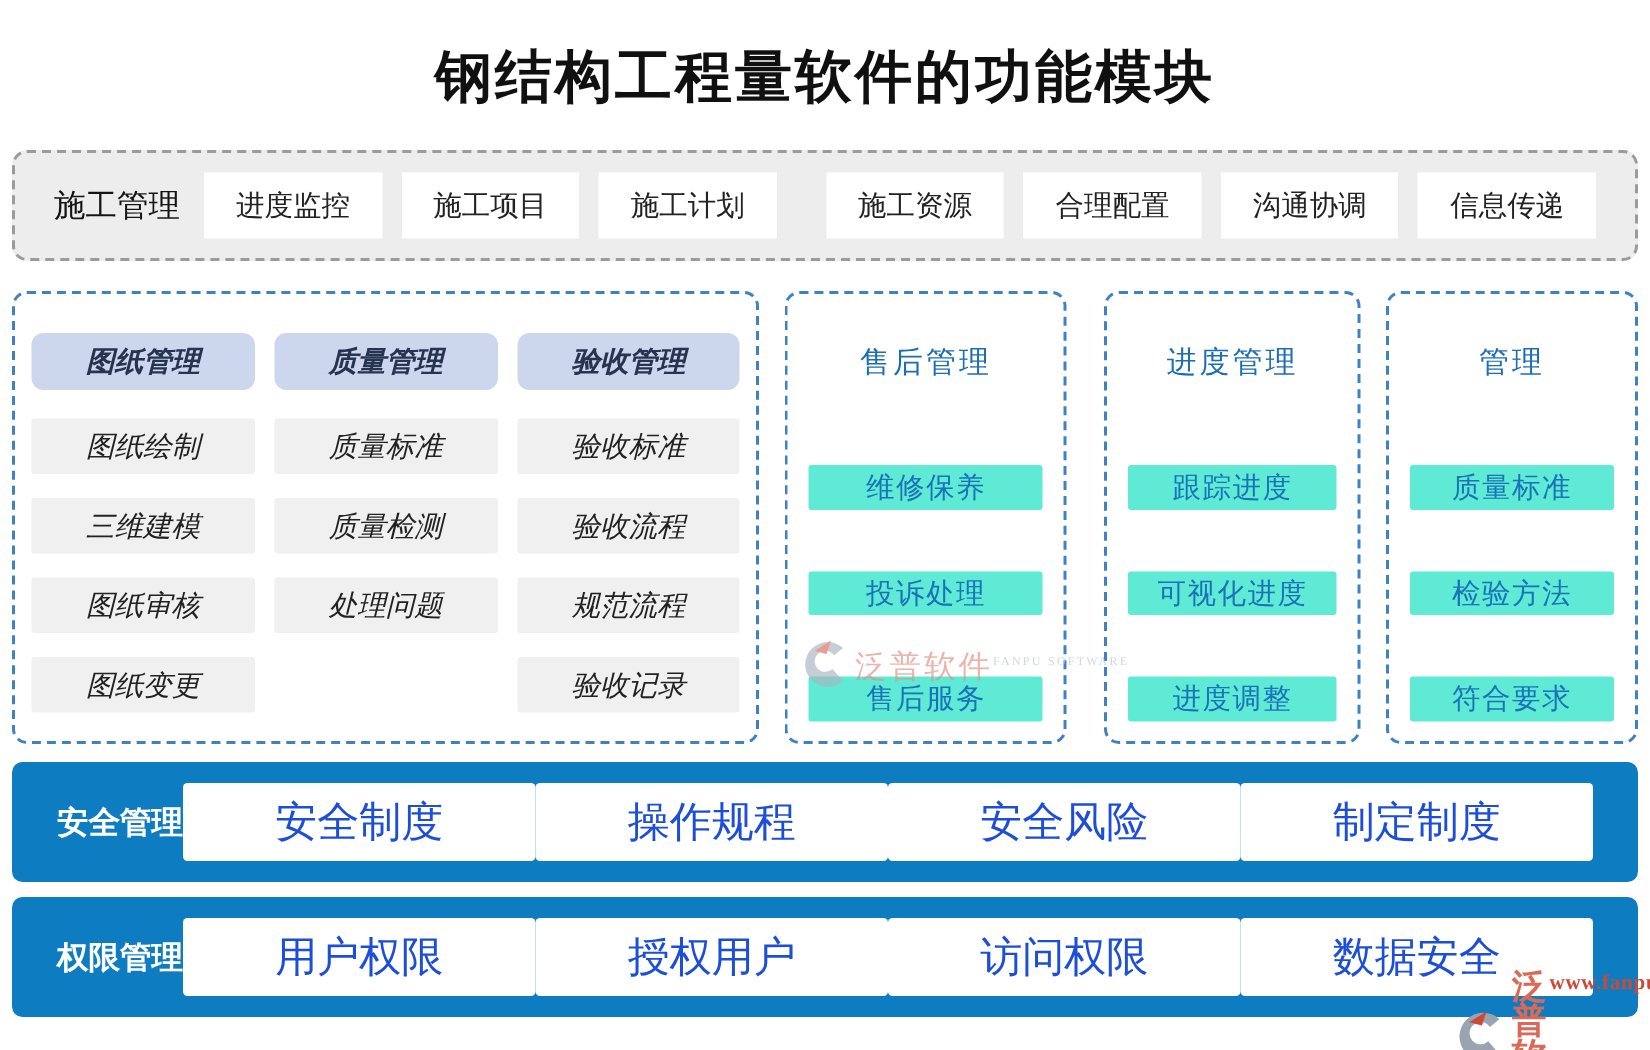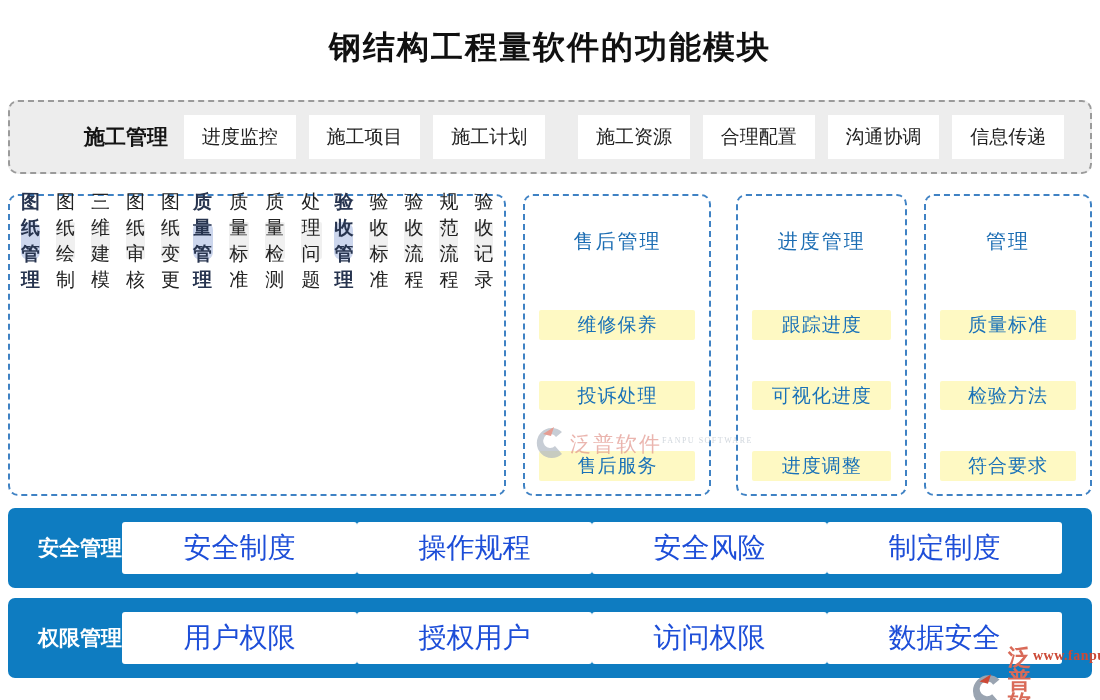--- a/index.html
+++ b/index.html
@@ -3,60 +3,60 @@
 <meta charset="utf-8">
 <style>
   html,body{margin:0;padding:0;}
   body{
     width:1100px;height:700px;position:relative;overflow:hidden;
     background:#ffffff;
     font-family:"Liberation Serif","DejaVu Serif",serif;
   }
   .title{
     position:absolute;top:26px;left:0;width:100%;text-align:center;
-    font-size:32px;font-weight:bold;color:#101010;letter-spacing:2px;
+    font-size:38px;font-weight:bold;color:#101010;letter-spacing:2px;
   }
   
   .top-box{
     position:absolute;left:8px;top:100px;width:1084px;height:74px;box-sizing:border-box;
     background:#ededed;border:2px dashed #9b9b9b;border-radius:10px;
     display:flex;align-items:center;padding:0 26px;gap:13px;
   }
-  .top-label{font-size:21px;font-weight:bold;color:#141414;white-space:nowrap;margin-right:3px;margin-left:48px;}
+  .top-label{font-size:21px;font-weight:normal;color:#141414;white-space:nowrap;margin-right:3px;}
   .top-btn{
     flex:1;height:44px;background:#ffffff;display:flex;align-items:center;justify-content:center;
     font-size:19px;color:#222;white-space:nowrap;cursor:pointer;
   }
   .gap-before{margin-left:20px;}
   
   .mid{position:absolute;left:8px;top:194px;width:1084px;height:302px;display:flex;}
   .panel{
     box-sizing:border-box;border:2px dashed #3f82c4;border-radius:10px;background:#fff;
   }
   .panel-a{width:499px;padding:26px 11px 0 11px;}
   .grid3{display:grid;grid-template-columns:1fr 1fr 1fr;column-gap:13px;}
-  .colstack{display:flex;flex-direction:row;gap:16px;}
+  .colstack{display:flex;flex-direction:column;gap:16px;font-style:italic;}
   .hdr-btn{
     height:38px;background:#ccd6ed;border-radius:8px;display:flex;align-items:center;justify-content:center;
     font-size:19px;font-weight:bold;color:#27344f;margin-bottom:3px;cursor:pointer;
   }
   .cell-btn{
     height:37px;background:#f0f0f0;border-radius:2px;display:flex;align-items:center;justify-content:center;
     font-size:19px;color:#222;cursor:pointer;
   }
   .panel-b{width:188px;margin-left:17px;}
   .panel-c{width:171px;margin-left:25px;}
   .panel-d{width:168px;margin-left:17px;}
   .sp{padding:32px 14px 0 14px;display:flex;flex-direction:column;box-sizing:border-box;}
   .sp-title{
     text-align:center;font-size:20px;font-weight:normal;color:#1c6db3;
     margin-bottom:27px;letter-spacing:2px;
   }
   .sp-btn{
-    height:53px;background:#fef9c3;border-radius:2px;display:flex;align-items:center;justify-content:center;
+    height:53px;background:#5eead4;border-radius:2px;display:flex;align-items:center;justify-content:center;
     font-size:19px;color:#1a72b8;margin-bottom:13px;cursor:pointer;letter-spacing:1px;margin-top:28px;
   }
   
   .bar{
     position:absolute;left:8px;width:1084px;height:80px;box-sizing:border-box;
     background:#0e7cc1;border-radius:7px;display:flex;align-items:center;
     padding:0 30px;
   }
   .bar-safety{top:508px;}
   .bar-permission{top:598px;}

